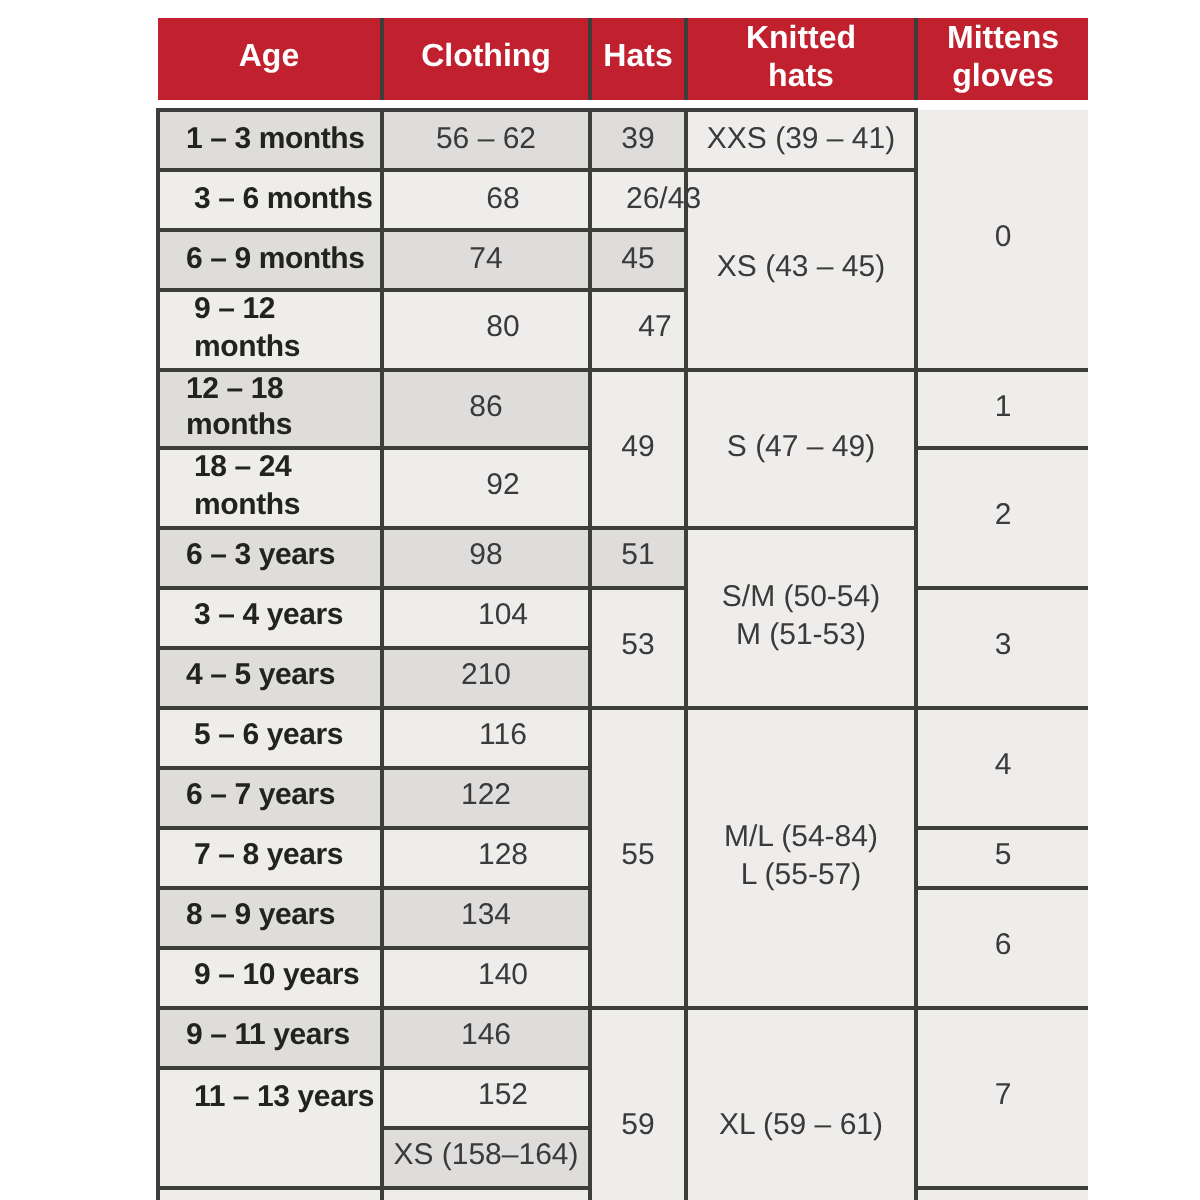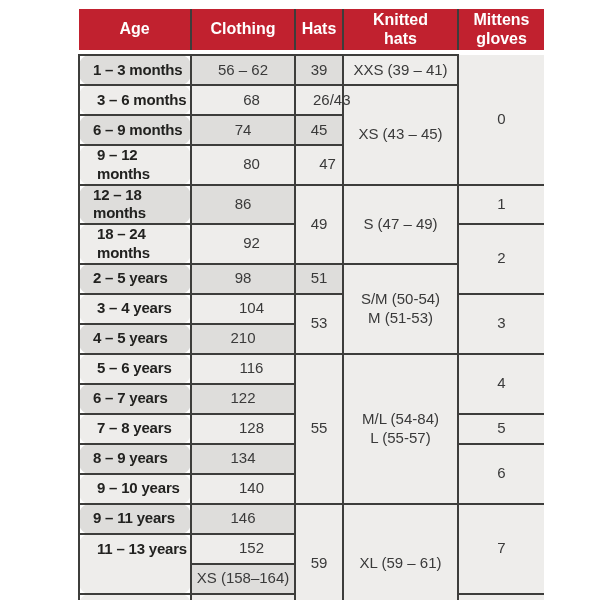--- a/index.html
+++ b/index.html
@@ -34,21 +34,20 @@
     border:2px solid var(--border-dark,#3d3d3b);
     height:28px; padding:0;
     text-align:center; vertical-align:middle;
     font-size:15px; color:var(--text-num,#3a3a3a);
     line-height:1.25;
   }
   td.age {
     text-align:left; padding-left:13px;
     font-weight:bold; color:var(--text-age,#222220);
     letter-spacing:-0.2px;
-    border-radius:11px;
   }
   tr.g td.par { background:var(--row-gray,#dedddb); }
   tr.w td.par { background:var(--row-light,#eeedeb);padding-left:17px; }
   td.lit      { background:var(--row-light,#eeedeb); }
   td.mit      { border-right:none; }
   td.no-top   { border-top:none; }
   td.vtop     { vertical-align:top; line-height:27px; }
   span.ml {
     display:inline-block; text-align:center; white-space:pre-line; line-height:1.3;
   }
@@ -110,21 +109,21 @@
           <td class="lit" rowspan="2">49</td>
           <td class="lit" rowspan="2">S (47 – 49)</td>
           <td class="lit mit">1</td>
         </tr>
         <tr class="w">
           <td class="age par">18 – 24 months</td>
           <td class="par">92</td>
           <td class="lit mit" rowspan="2">2</td>
         </tr>
         <tr class="g">
-          <td class="age par">2 – 5 years</td>
+          <td class="age par">6 – 3 years</td>
           <td class="par">98</td>
           <td class="par">51</td>
           <td class="lit" rowspan="3"><span class="ml">S/M (50-54)
 M (51-53)</span></td>
         </tr>
         <tr class="w">
           <td class="age par">3 – 4 years</td>
           <td class="par">104</td>
           <td class="lit" rowspan="2">53</td>
           <td class="lit mit" rowspan="2">3</td>

